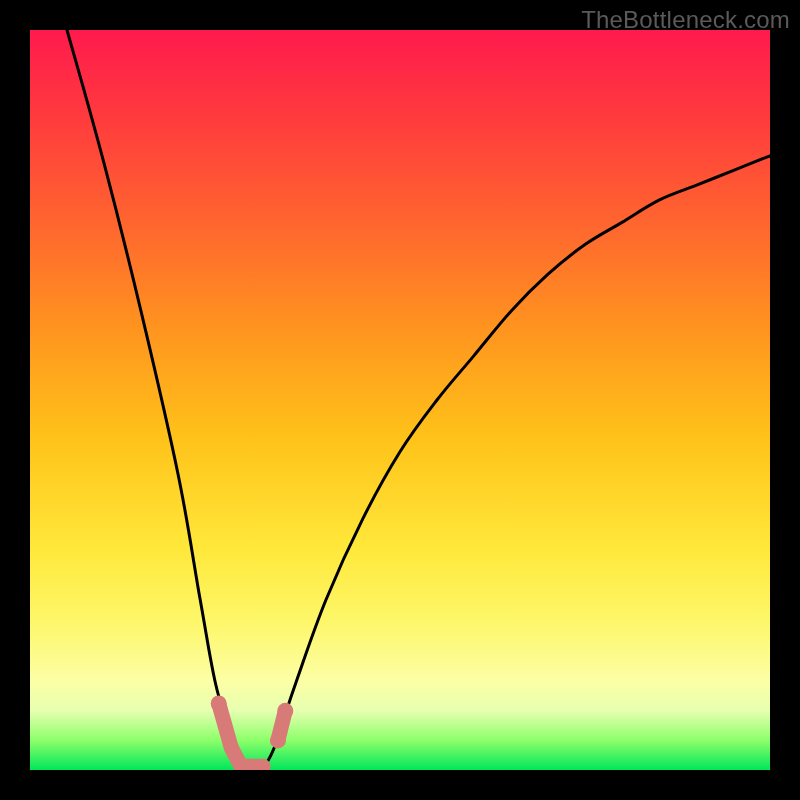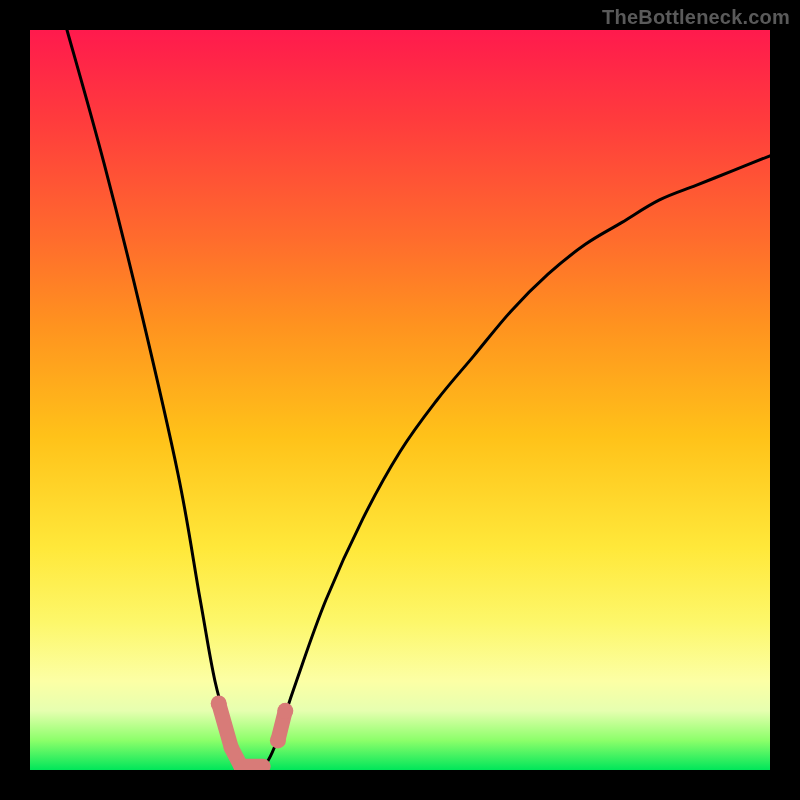--- a/index.html
+++ b/index.html
@@ -28,22 +28,22 @@
       #fcffa5 88%,
       #e6ffb0 92%,
       #8cff6a 96%,
       #00e65a 100%);
   }
   .watermark {
     position: absolute;
     top: 6px;
     right: 10px;
     color: #5a5a5a;
-    font-size: 20px;
-    font-weight: 700;
+    font-size: 24px;
+    font-weight: 400;
     letter-spacing: 0.2px;
     z-index: 20;
     user-select: none;
   }
   svg.curve {
     position: absolute;
     left: 0;
     top: 0;
     width: 740px;
     height: 740px;

